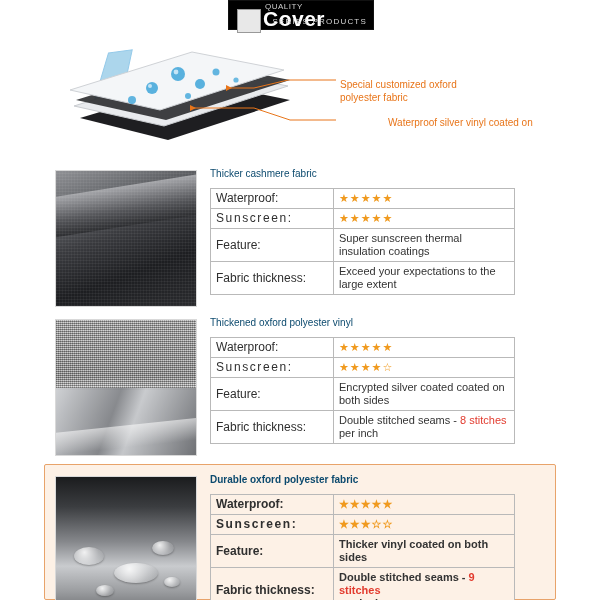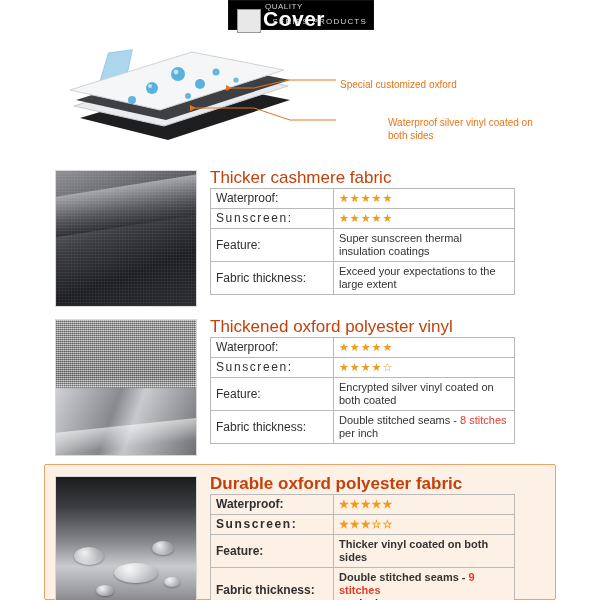--- a/index.html
+++ b/index.html
@@ -155,22 +155,22 @@
     border-radius: 50%;
     background: radial-gradient(circle at 35% 30%, rgba(255,255,255,.85), rgba(255,255,255,.15) 60%, rgba(120,122,125,.25));
     box-shadow: 0 1px 2px rgba(0,0,0,.3);
   }
 
   
   .title {
     position: absolute;
     left: 210px;
     top: 2px;
-    font-size: 17px;
-    color: #c2410c;
+    font-size: 10px;
+    color: #0c4a6e;
   }
   .sec3 .title { top: 10px; }
 
   table.spec {
     position: absolute;
     left: 210px;
     top: 22px;
     width: 305px;
     border-collapse: collapse;
     table-layout: fixed;
@@ -251,24 +251,24 @@
 
     <g stroke="#e8751a" stroke-width="1" fill="none">
       <path d="M186 44 L214 44 L248 36 L296 36"></path>
       <path d="M150 64 L214 64 L250 76 L296 76"></path>
       <polygon points="186,41 192,44 186,47" fill="#e8751a" stroke="none"></polygon>
       <polygon points="150,61 156,64 150,67" fill="#e8751a" stroke="none"></polygon>
     </g>
   </svg>
   <div class="diag-label l1">
     <div>Special customized  oxford</div>
+    <div>polyester fabric</div>
   </div>
   <div class="diag-label l2">
     <div>Waterproof silver vinyl coated on</div>
-    <div>both sides</div>
   </div>
 </div>
 
 <div class="section sec1">
   <div class="swatch">
     <div class="sw-inner sw-cashmere">
       <div class="fold"></div>
       <div class="grain"></div>
     </div>
   </div>
@@ -309,21 +309,21 @@
         <tr>
       <td class="k">Waterproof:</td>
       <td><span class="stars">★★★★★</span></td>
     </tr>
     <tr>
       <td class="k spaced">Sunscreen:</td>
       <td><span class="stars">★★★★☆</span></td>
     </tr>
     <tr>
       <td class="k">Feature:</td>
-      <td>Encrypted  silver vinyl coated on both coated</td>
+      <td>Encrypted  silver coated coated on both sides</td>
     </tr>
     <tr>
       <td class="k">Fabric thickness:</td>
       <td><span>Double stitched seams - </span><span class="hl">8 stitches</span><br><span>per inch</span></td>
     </tr>
   </tbody>
     </table>
 </div>
 
 <div class="section sec3">

